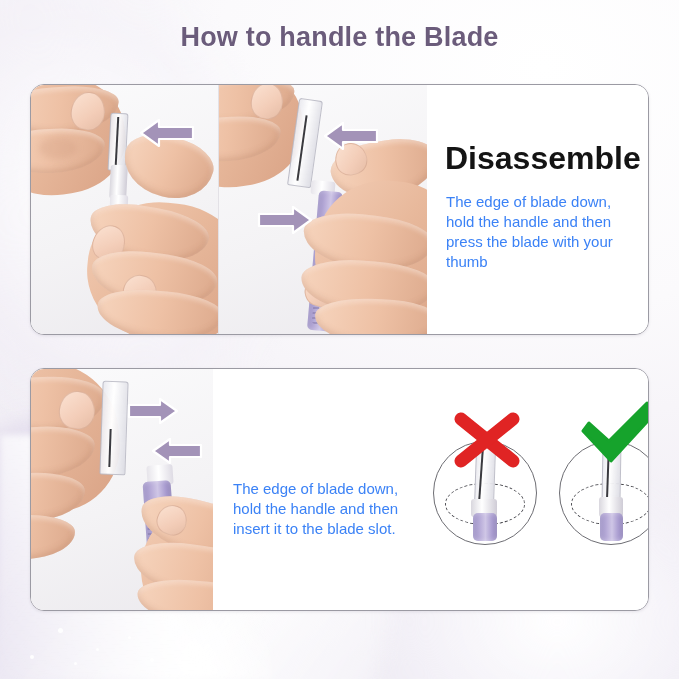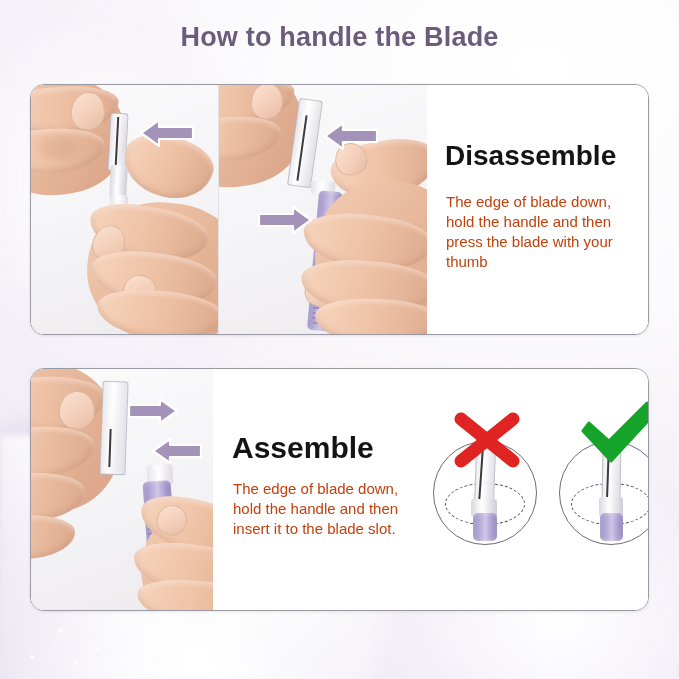--- a/index.html
+++ b/index.html
@@ -35,21 +35,21 @@
   .card{position:absolute;background:#fff;border:1px solid #9b9aa3;border-radius:14px;
         overflow:hidden;display:flex;box-shadow:0 1px 3px rgba(90,80,105,.12);}
   #card-disassemble{left:30px;top:84px;width:617px;height:249px;}
   #card-assemble{left:30px;top:368px;width:617px;height:241px;}
 
   .photo{position:relative;overflow:hidden;background:#f2f1f3;flex:0 0 auto;}
   .photo + .photo{border-left:1px solid #e3e1e6;}
   .panel-body{flex:1 1 auto;position:relative;background:#fff;}
 
   .heading{position:absolute;font-weight:bold;color:#141414;}
-  .para{position:absolute;color:#c2410c;line-height:1.33;}
+  .para{position:absolute;color:#3b82f6;line-height:1.33;}
 
   
   .scene{position:absolute;inset:0;background:linear-gradient(160deg,#fbfbfc 0%,#f4f3f5 55%,#eceaee 100%);}
   .hand{position:absolute;background:linear-gradient(125deg,#f3cdb5 0%,#e8b99c 45%,#d8a184 100%);border-radius:46% 48% 44% 50%;}
   .finger{position:absolute;background:linear-gradient(100deg,#f6d4bd 0%,#eec1a5 50%,#dca98c 100%);border-radius:44% 46% 48% 50%/40% 40% 60% 60%;
           box-shadow:inset 0 -3px 6px rgba(175,120,92,.30), inset 0 3px 5px rgba(255,238,228,.55);}
   .nail{position:absolute;background:linear-gradient(135deg,#fbe2d2 0%,#f3cdb8 60%,#e6bda6 100%);
         border:1px solid rgba(208,163,139,.55);border-radius:48% 48% 42% 42%/55% 55% 45% 45%;}
   .knuckle{position:absolute;background:rgba(198,142,112,.22);border-radius:50%;filter:blur(3px);}
 
@@ -152,21 +152,21 @@
       </svg>
     </div>
     <div class="arrow" style="left:38px;top:120px;">
       <svg width="56" height="30" viewBox="0 0 56 30">
         <path d="M54 15 L36 2 L36 9 L2 9 L2 21 L36 21 L36 28 Z" fill="#a393b8" stroke="#ffffff" stroke-width="2.2" stroke-linejoin="round"></path>
       </svg>
     </div>
   </div>
 
   <div class="panel-body">
-    <div class="heading" style="left:18px;top:55px;font-size:28px;">Disassemble</div>
+    <div class="heading" style="left:18px;top:55px;font-size:32px;">Disassemble</div>
     <div class="para" style="left:19px;top:107px;width:195px;font-size:15px;">The edge of blade down, hold the handle and then press the blade with your thumb</div>
   </div>
 </div>
 
 <div class="card" id="card-assemble">
 
   <div class="photo" style="width:182px;">
     <div class="scene"></div>
 
     <div class="hand" style="left:-62px;top:-6px;width:150px;height:150px;transform:rotate(-6deg);"></div>
@@ -194,21 +194,20 @@
       </svg>
     </div>
     <div class="arrow" style="left:120px;top:68px;">
       <svg width="52" height="28" viewBox="0 0 52 28">
         <path d="M2 14 L19 2 L19 8 L50 8 L50 20 L19 20 L19 26 Z" fill="#a393b8" stroke="#ffffff" stroke-width="2.2" stroke-linejoin="round"></path>
       </svg>
     </div>
   </div>
 
   <div class="panel-body">
-    <div class="heading" style="left:19px;top:62px;font-size:30px;">Assemble</div>
     <div class="para" style="left:20px;top:110px;width:186px;font-size:15px;">The edge of blade down, hold the handle and then insert it to the blade slot.</div>
 
     <div class="verdict" style="left:212px;top:44px;width:120px;height:140px;">
       <div class="vcircle" style="left:8px;top:28px;width:102px;height:102px;"></div>
       <div class="vdash" style="left:20px;top:70px;width:78px;height:40px;"></div>
       <div class="blade-cap" style="left:50px;top:34px;width:18px;height:58px;transform:rotate(2deg);"></div>
       <div class="blade-edge" style="left:55px;top:36px;width:1.6px;height:52px;transform:rotate(4deg);"></div>
       <div class="pen-neck" style="left:46px;top:86px;width:26px;height:18px;border-radius:3px;"></div>
       <div class="pen-body" style="left:48px;top:100px;width:24px;height:28px;"></div>
       <div class="mark" style="left:24px;top:-4px;">

